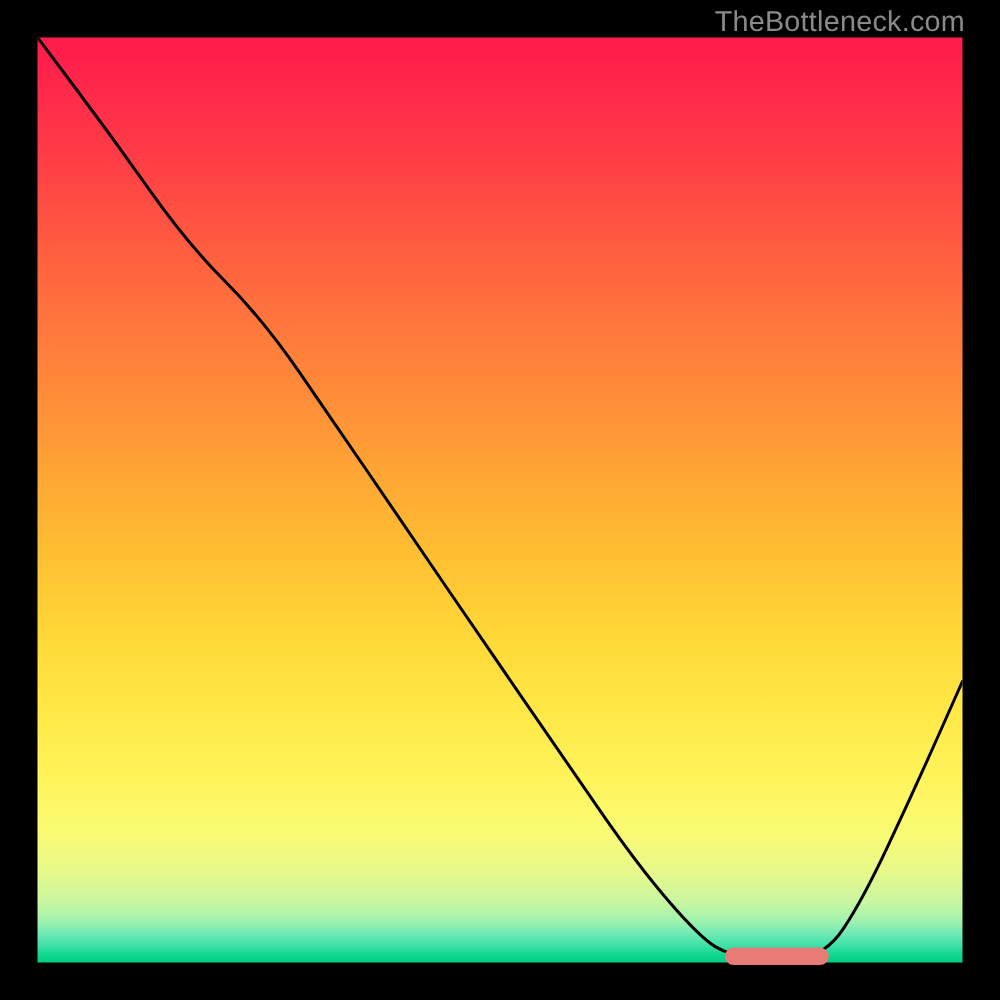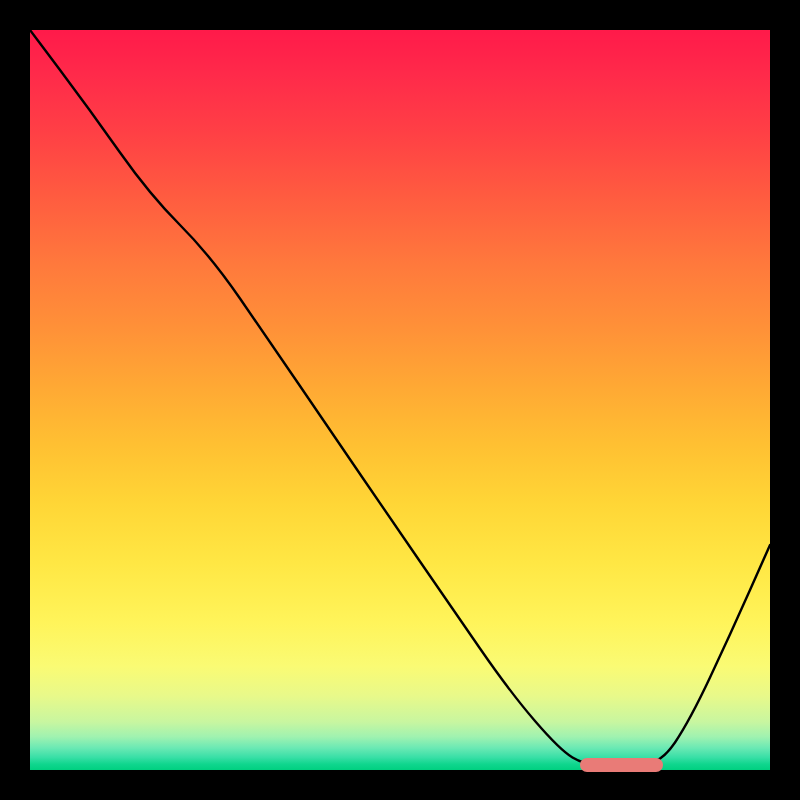--- a/index.html
+++ b/index.html
@@ -69,20 +69,21 @@
   font-size: 23px;
   font-weight: 400;
   letter-spacing: 0.2px;
 }
 </style>
 </head>
 <body>
 
 <div class="chart-container">
 
+  <div class="watermark">TheBottleneck.com</div>
 
   <div class="plot-area">
 
     <svg class="curve" viewBox="0 0 740 740" preserveAspectRatio="none">
       <path id="curve-path" fill="none" stroke="#000" stroke-width="2.4" stroke-linecap="round" stroke-linejoin="round" d="M 0 0 Q 0 0 30 40 Q 60 80 90 122.5 Q 120 165 150 195 Q 180 225 210 268.5 Q 240 312 270 356 Q 300 400 330 444 Q 360 488 390 531.5 Q 420 575 450 618.5 Q 480 662 505 691 Q 530 720 542.5 727.5 Q 555 735 572.5 735.5 Q 590 736 610 735.5 Q 630 735 645 712.5 Q 660 690 680 647.5 Q 700 605 720 560 L 740 515"></path>
     </svg>
 
     <div class="marker" id="marker-pill" style="left: 550px; top: 728px; width: 83px; height: 14px; background: rgb(233, 123, 119);"></div>
 
   </div>

